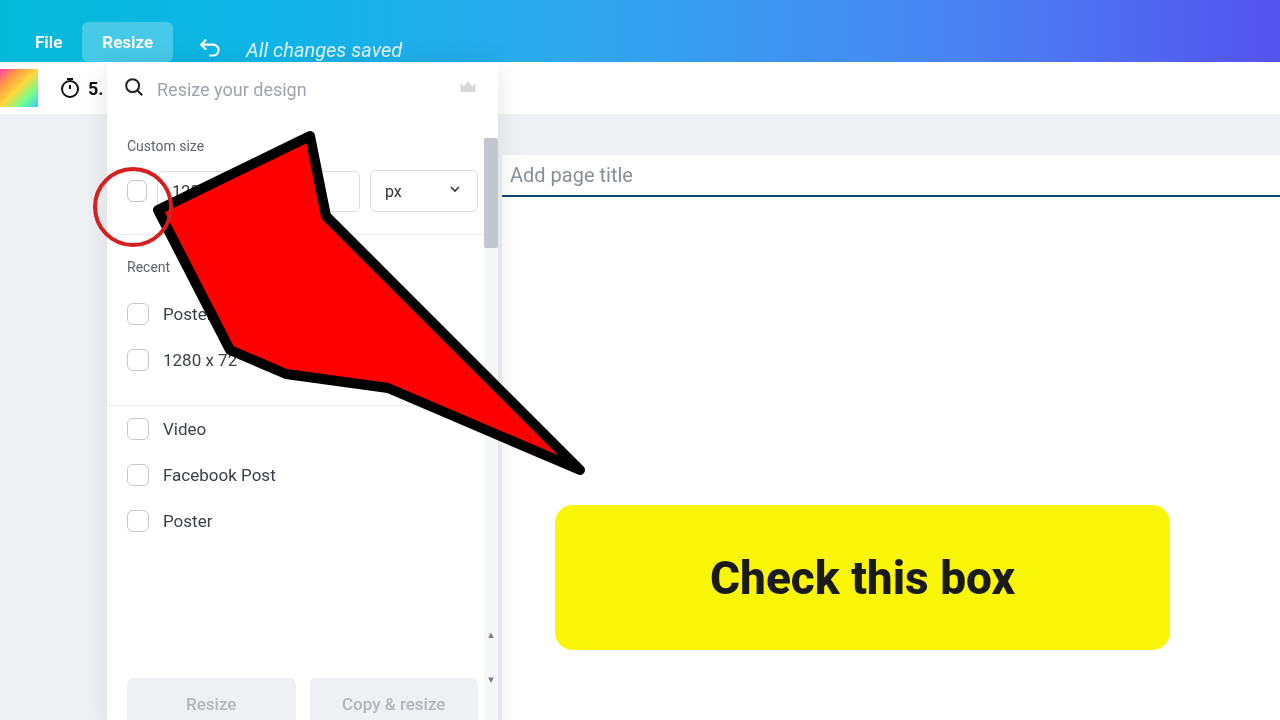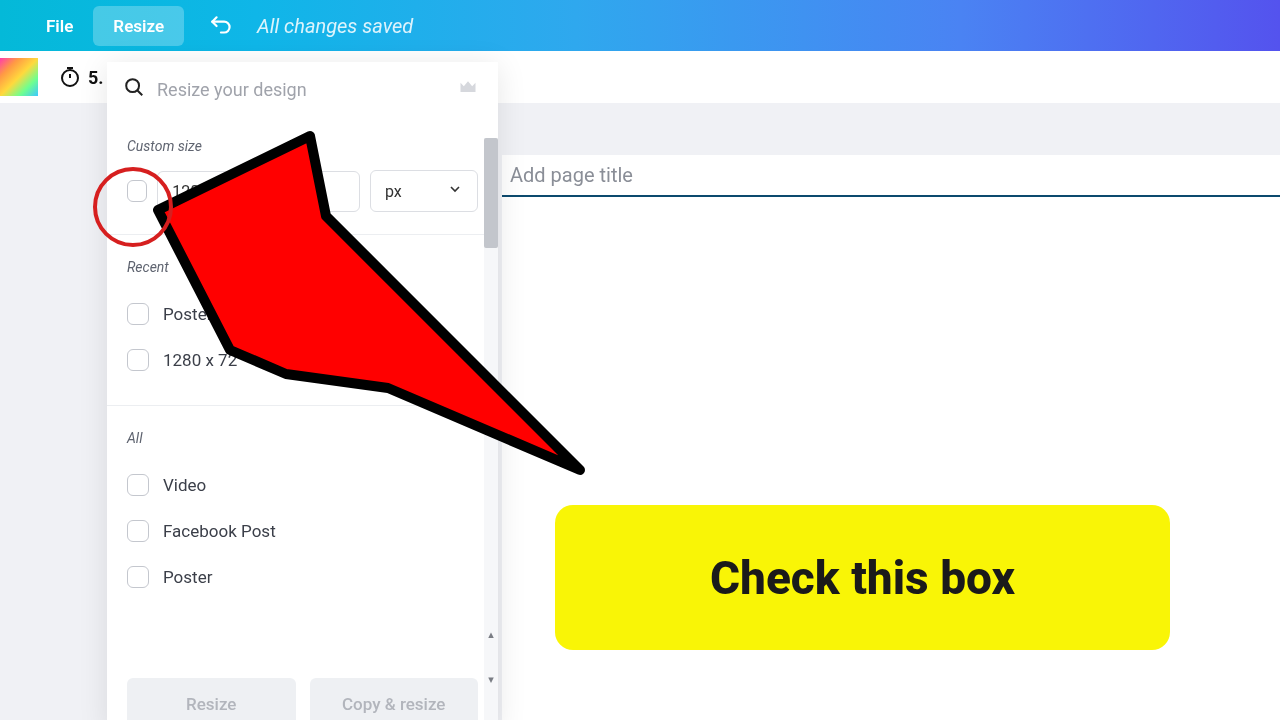--- a/index.html
+++ b/index.html
@@ -1,23 +1,23 @@
 <!DOCTYPE html>
 <html><head>
   <meta charset="utf-8">
   <style>
     * { margin: 0; padding: 0; box-sizing: border-box; font-family: -apple-system, BlinkMacSystemFont, "Segoe UI", Roboto, Helvetica, Arial, sans-serif; }
     body { width: 1280px; height: 720px; overflow: hidden; background: #f0f1f5; position: relative; }
 
     .top-bar {
-      height: 51px;
+      height: 62px;
       background: linear-gradient(90deg, #04b9d8 0%, #0fb6e8 20%, #2fa8ee 45%, #4a83f3 75%, #5453ee 100%);
       display: flex;
-      align-items: center;
-      padding-left: 26px;
+      align-items: flex-end;
+      padding-left: 15px;
       gap: 0;
     }
     .menu-item {
       color: #fff;
       font-size: 17px;
       font-weight: 600;
       padding: 10px 20px;
       border-radius: 6px;
       cursor: pointer;
     }
@@ -68,21 +68,21 @@
     }
     .scroll-track {
       position: absolute; right: 0; top: 0; width: 14px; height: 100%;
       background: #f6f7f9;
     }
     .scroll-thumb {
       position: absolute; right: 0; top: 0; width: 14px; height: 110px;
       background: #c3c6cc; border-radius: 2px;
     }
 
-    .section-label { font-size: 14px; color: #5f6470; margin-top: 24px; margin-bottom: 16px; font-style: italic; }
+    .section-label { font-size: 14px; color: #5f6470; margin-top: 24px; margin-bottom: 16px; }
 
     .size-row { display: flex; align-items: center; gap: 10px; }
     .chk {
       width: 22px; height: 22px; border: 1.5px solid #c4c7ce; border-radius: 6px; background: #fff;
     }
     .box-input {
       border: 1.5px solid #dcdee3; border-radius: 6px; padding: 10px 14px; font-size: 16px; width: 74px;
       color: #333; background: #fff;
     }
     .lock-box {
@@ -233,21 +233,20 @@
       <div class="chk"></div>
       <span>Poster</span>
     </div>
     <div class="list-item">
       <div class="chk"></div>
       <span>1280 x 72</span>
     </div>
 
     <div class="divider"></div>
 
-    <div class="section-label">All</div>
     <div class="list-item">
       <div class="chk"></div>
       <span>Video</span>
     </div>
     <div class="list-item">
       <div class="chk"></div>
       <span>Facebook Post</span>
     </div>
     <div class="list-item">
       <div class="chk"></div>

